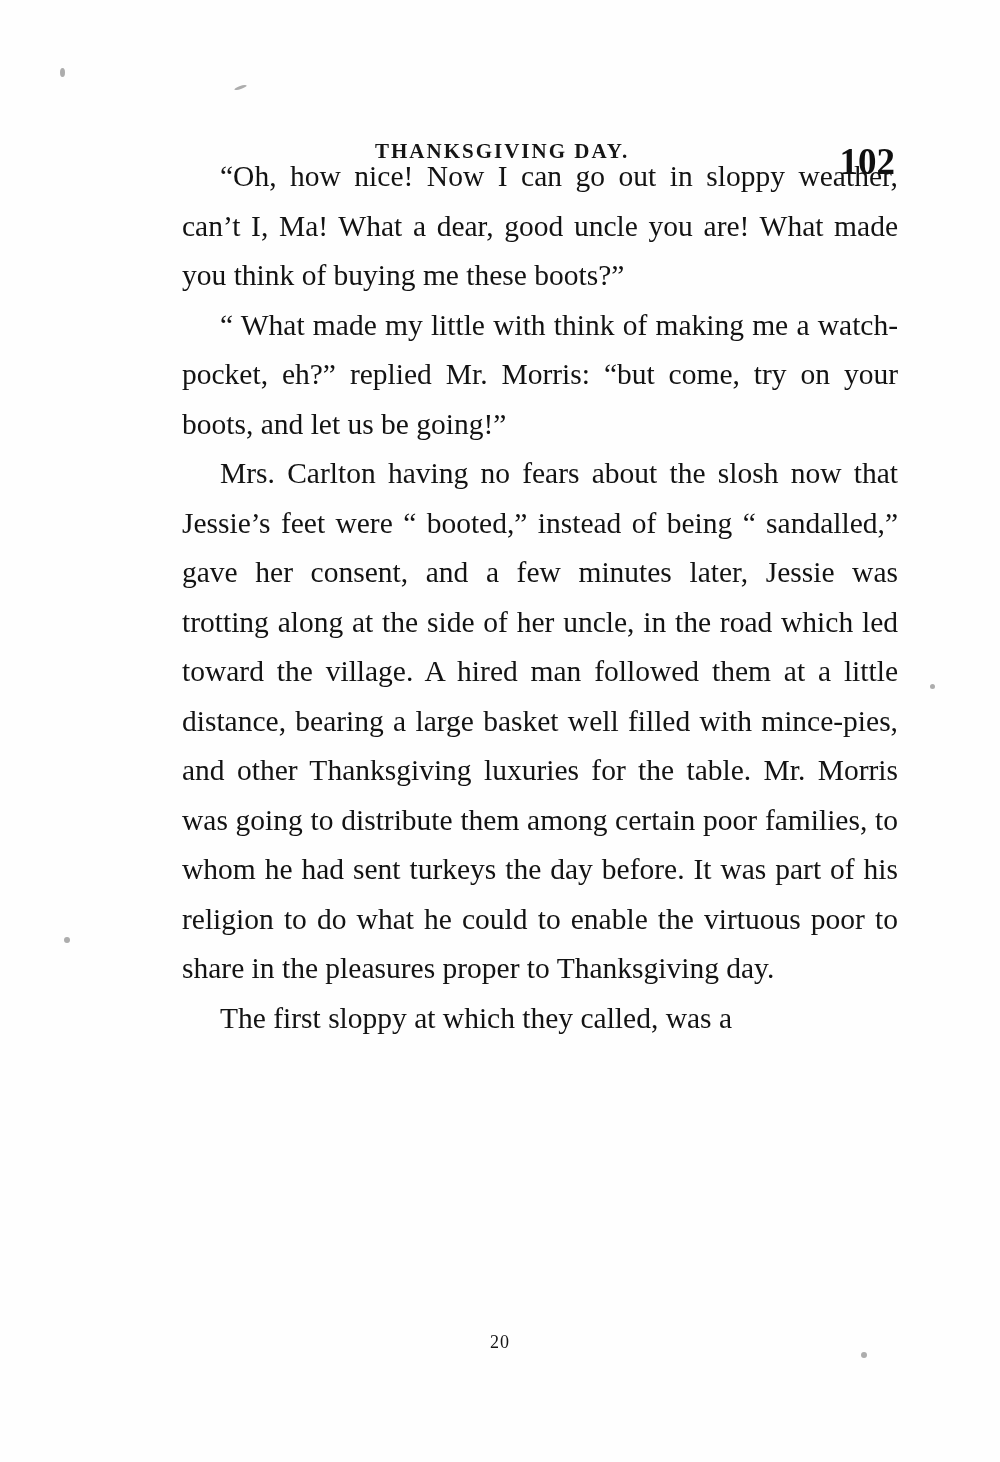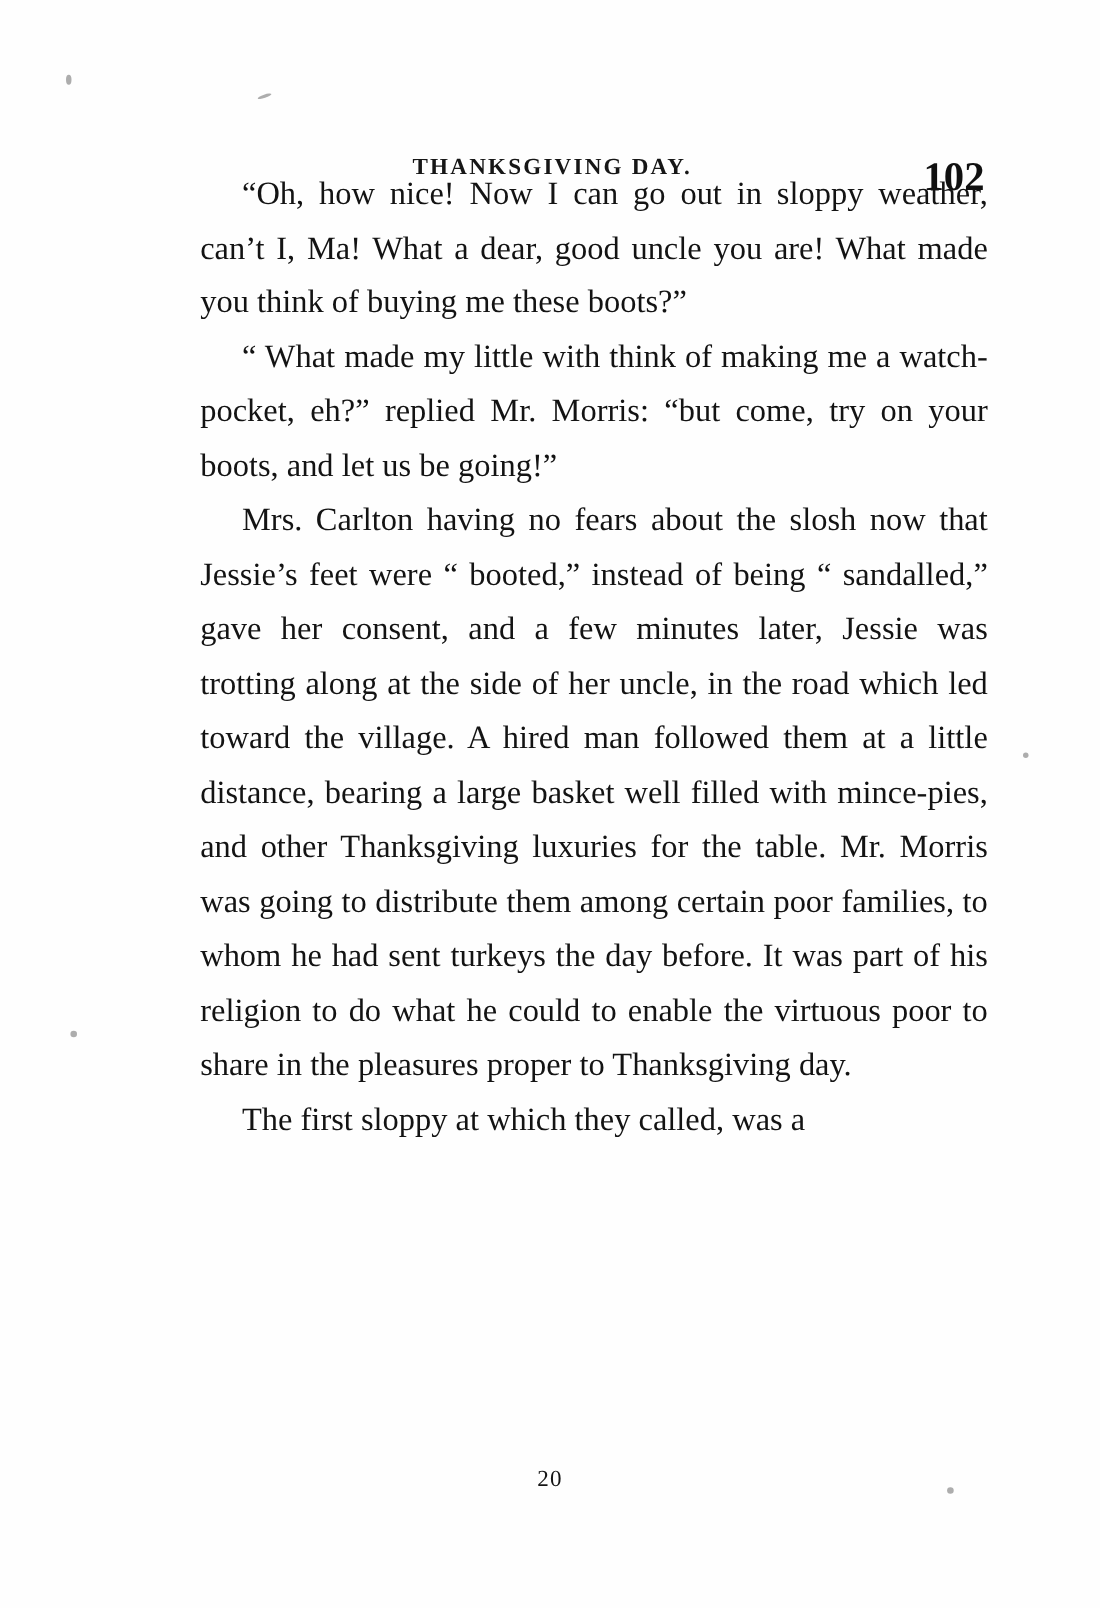--- a/index.html
+++ b/index.html
@@ -72,21 +72,21 @@
     text-indent: 38px;
   }
   .ital {
   }
   .signature {
     position: absolute;
     top: 1332px;
     left: 0;
     width: 1000px;
     text-align: center;
-    font-size: 21px;
+    font-size: 18px;
     color: #141414;
     letter-spacing: 1px;
   }
   
   .body-text p:last-child {
     text-align: justify;
   }
 </style>
 </head>
 <body>

